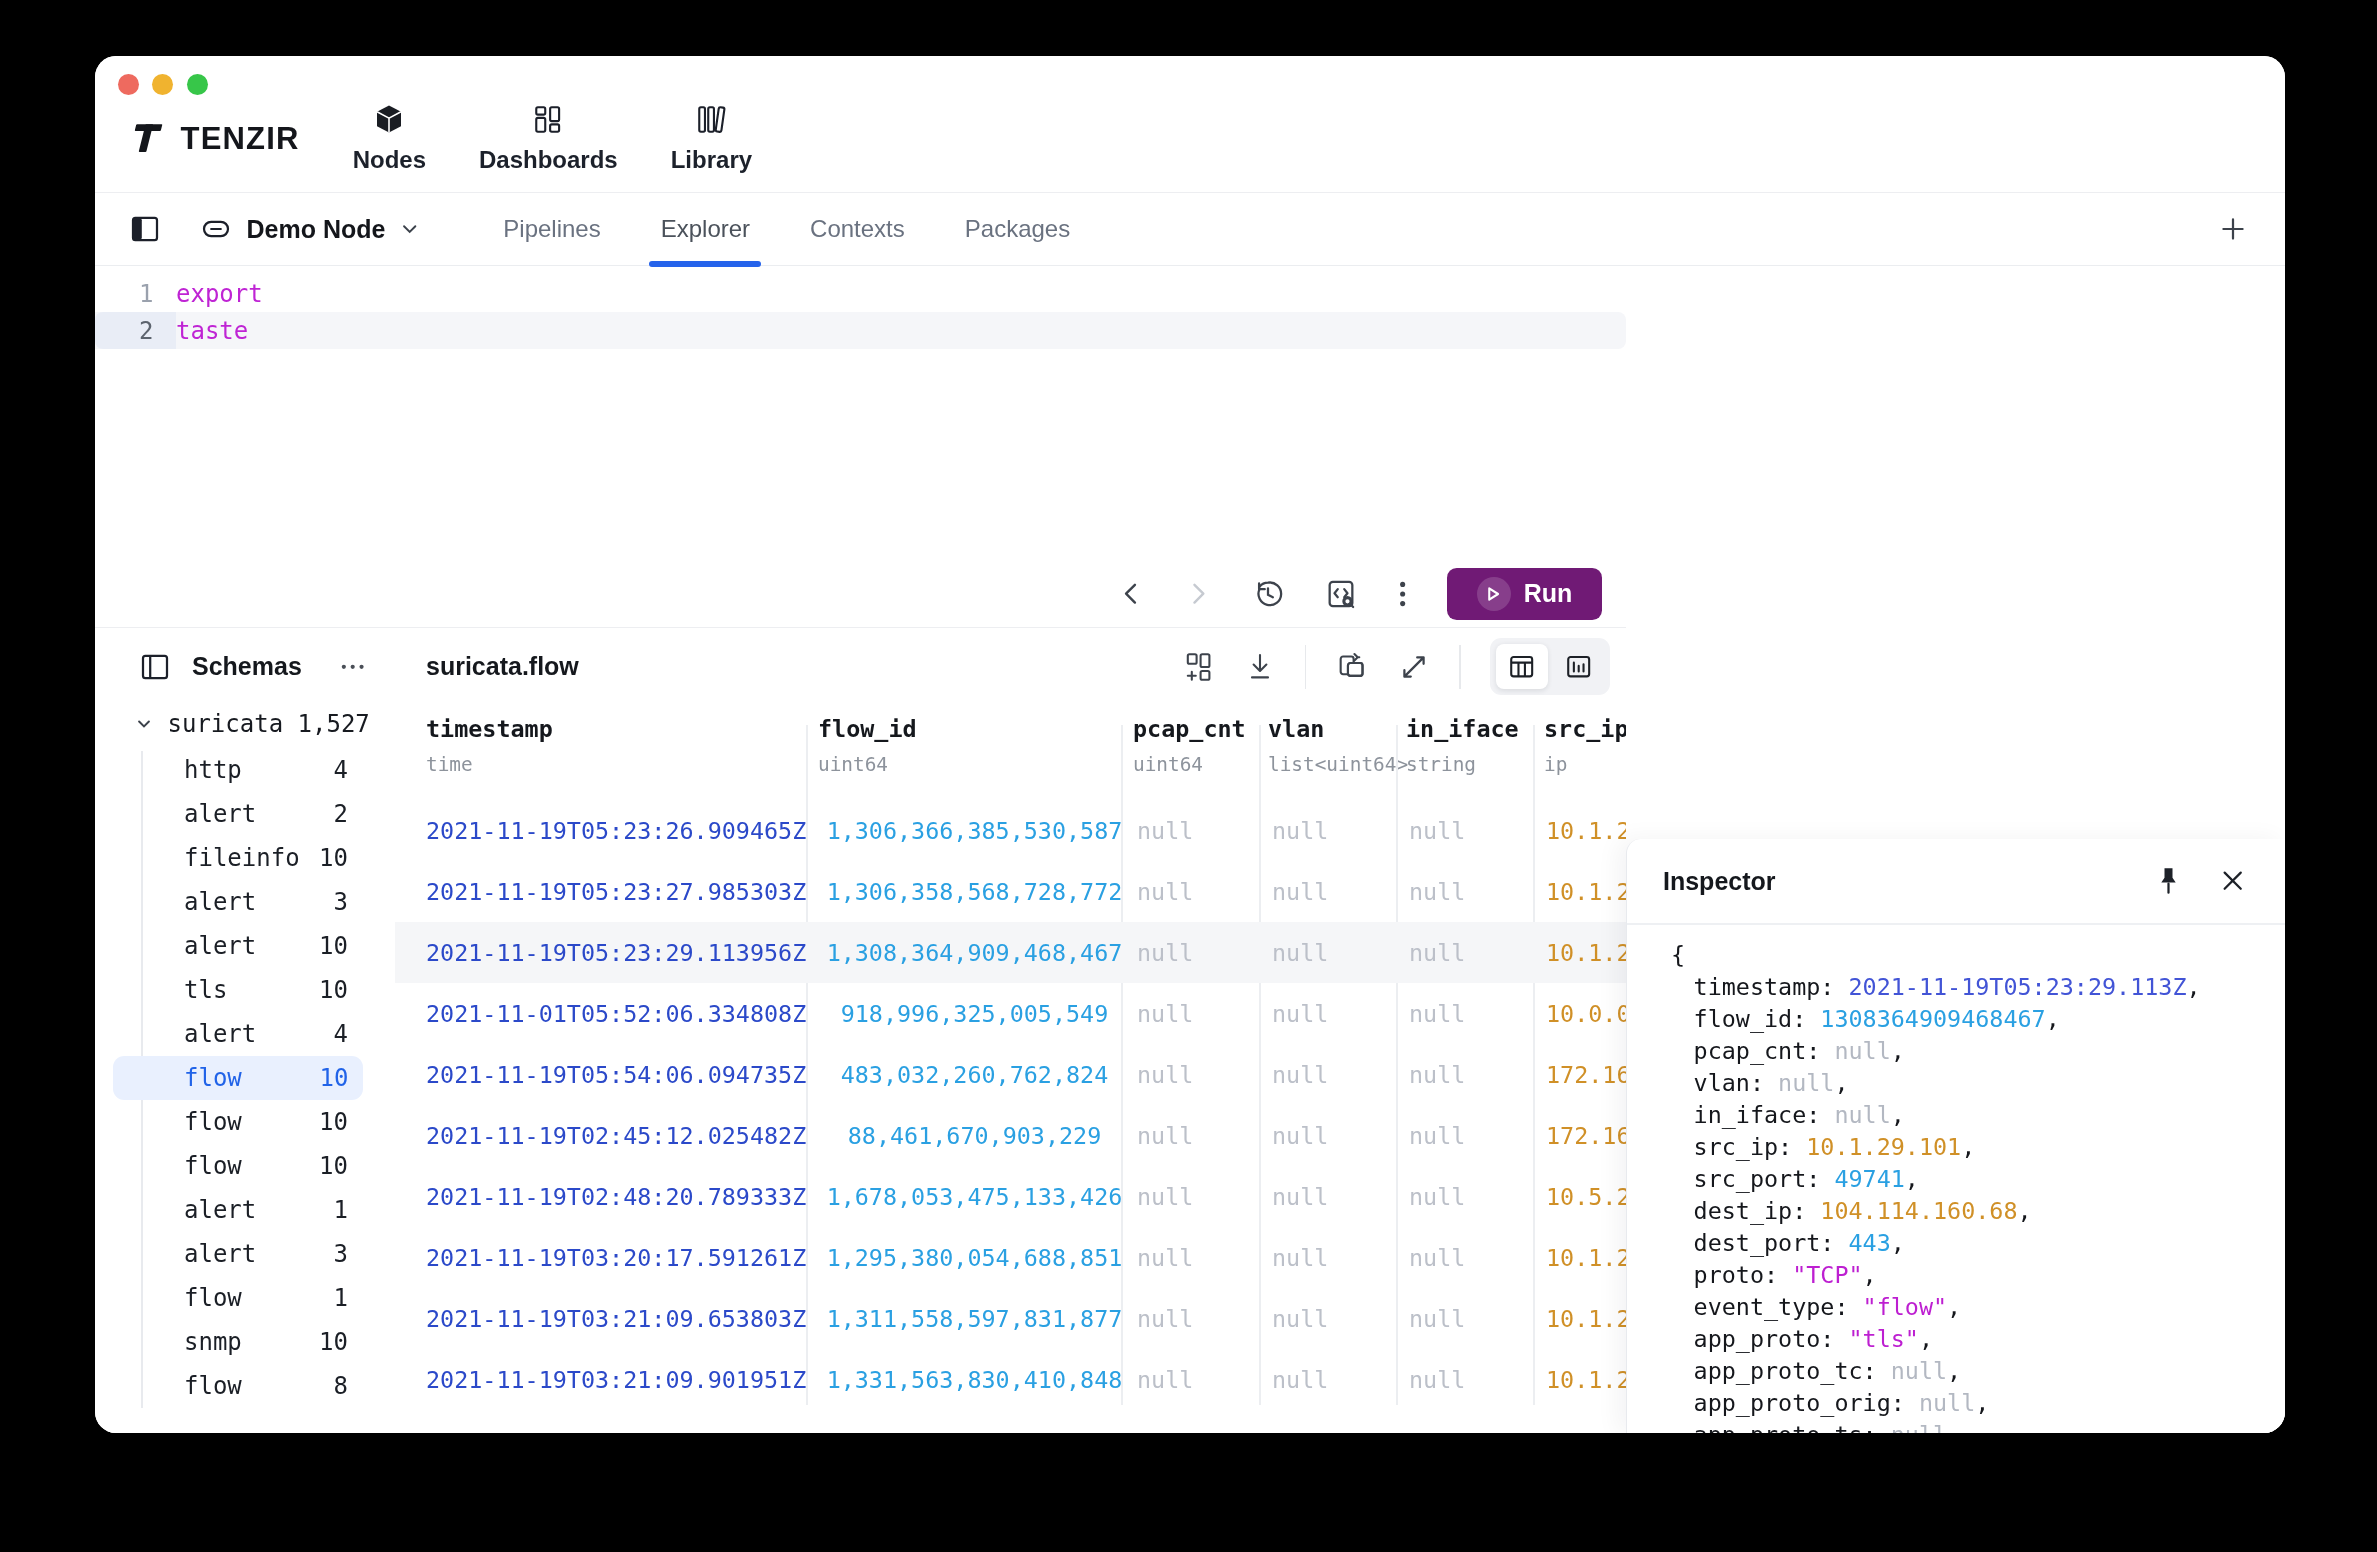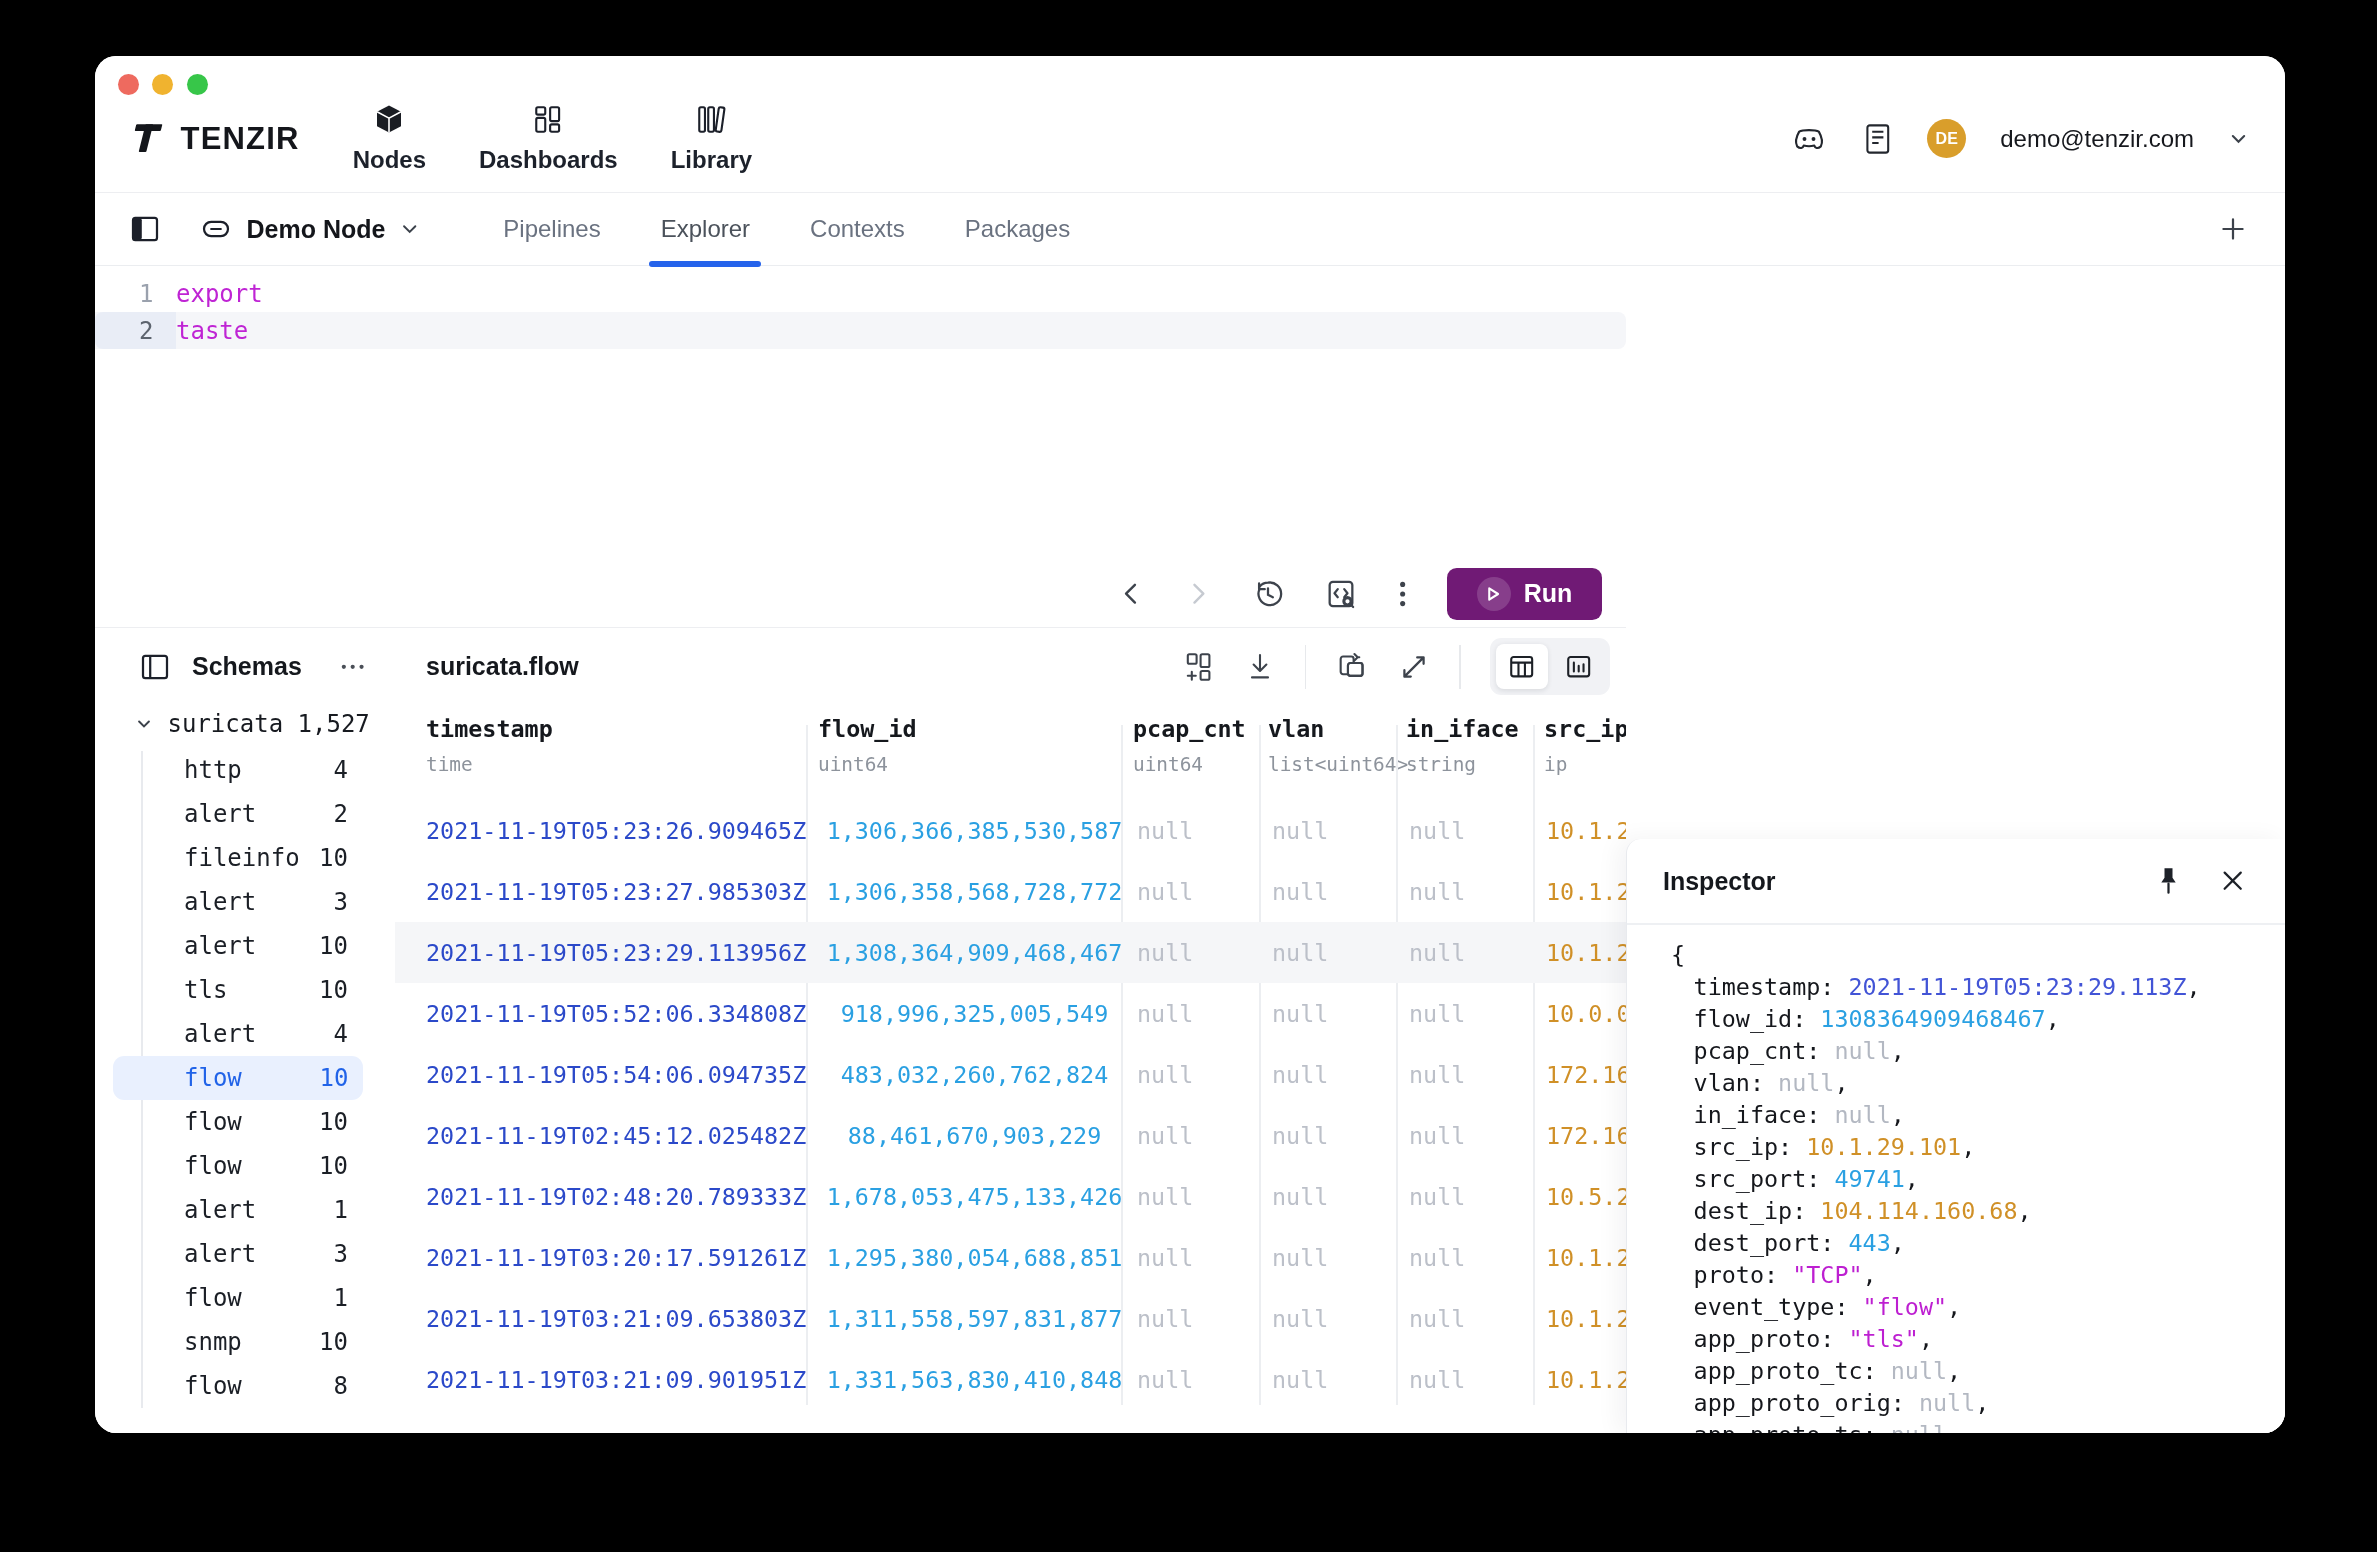--- a/index.html
+++ b/index.html
@@ -150,42 +150,20 @@
         <div class="nav-item">
           <span>
             <svg width="31" height="31" viewBox="0 0 38 38" fill="none" stroke="#1c202a" stroke-width="2.6">
                 <rect x="4" y="4" width="7" height="30" rx="2"></rect>
                 <rect x="15" y="4" width="7" height="30" rx="2"></rect>
                 <rect x="26" y="4" width="7" height="30" rx="2" transform="rotate(8 29 19)"></rect>
               </svg>
           </span>
           <span>Library</span>
         </div>
-      </div>
-      <div class="top-right">
-        <span class="icon-btn">
-          <svg width="36" height="36" viewBox="0 0 44 44" fill="none" stroke="#23272e" stroke-width="2.6" stroke-linejoin="round">
-              <path d="M10 13 C14 10.5 30 10.5 34 13 C38 20 38.5 27 36.5 31 C32.5 34.5 29.5 33 28.5 30 C24.5 31 19.5 31 15.5 30 C14.5 33 11.5 34.5 7.5 31 C5.5 27 6 20 10 13 Z"></path>
-              <circle cx="16.5" cy="22" r="2.4" fill="#23272e" stroke="none"></circle>
-              <circle cx="27.5" cy="22" r="2.4" fill="#23272e" stroke="none"></circle>
-            </svg>
-        </span>
-        <span class="icon-btn">
-          <svg width="32" height="36" viewBox="0 0 40 44" fill="none" stroke="#23272e" stroke-width="2.6">
-              <rect x="8" y="5" width="26" height="34" rx="3"></rect>
-              <path d="M14 13 H28 M14 20 H28 M14 27 H22"></path>
-            </svg>
-        </span>
-        <span class="avatar">DE</span>
-        <span class="user-email">demo@tenzir.com</span>
-        <span>
-          <svg width="21" height="21" viewBox="0 0 26 26" fill="none" stroke="#3c424b" stroke-width="2.6" stroke-linecap="round">
-              <path d="M6 10 L13 17 L20 10"></path>
-            </svg>
-        </span>
       </div>
     </div>
   </div>
 
   <div class="subbar">
     <span class="icon-btn">
       <svg width="32" height="32" viewBox="0 0 40 40">
           <rect x="5" y="6" width="30" height="28" rx="3" fill="none" stroke="#1c202a" stroke-width="2.8"></rect>
           <rect x="5" y="6" width="11" height="28" rx="3" fill="#1c202a"></rect>
         </svg>
@@ -465,21 +443,21 @@
           </div>
           <div class="trow hl">
             <span class="cell c-ts">2021-11-19T05:23:29.113956Z</span>
             <span class="cell c-fid">1,308,364,909,468,467</span>
             <span class="cell c-n1">null</span>
             <span class="cell c-n2">null</span>
             <span class="cell c-n3">null</span>
             <span class="cell c-ip">10.1.2</span>
           </div>
           <div class="trow">
-            <span class="cell c-ts">2021-11-19T05:52:06.334808Z</span>
+            <span class="cell c-ts">2021-11-01T05:52:06.334808Z</span>
             <span class="cell c-fid">918,996,325,005,549</span>
             <span class="cell c-n1">null</span>
             <span class="cell c-n2">null</span>
             <span class="cell c-n3">null</span>
             <span class="cell c-ip">10.0.0</span>
           </div>
           <div class="trow">
             <span class="cell c-ts">2021-11-19T05:54:06.094735Z</span>
             <span class="cell c-fid">483,032,260,762,824</span>
             <span class="cell c-n1">null</span>

